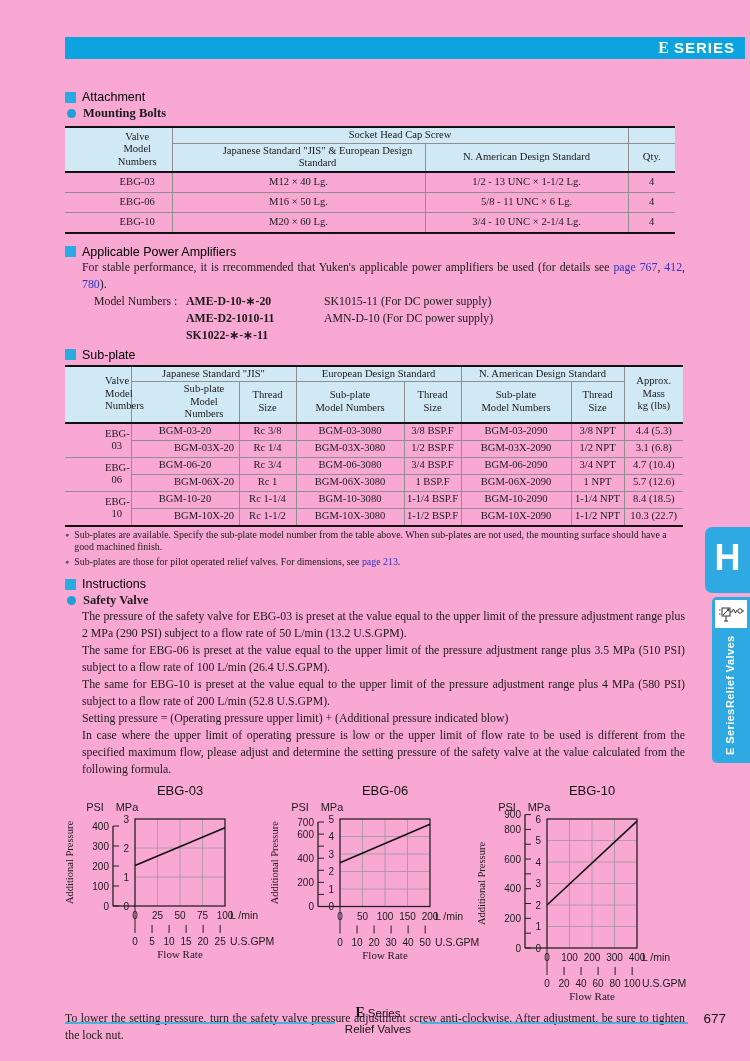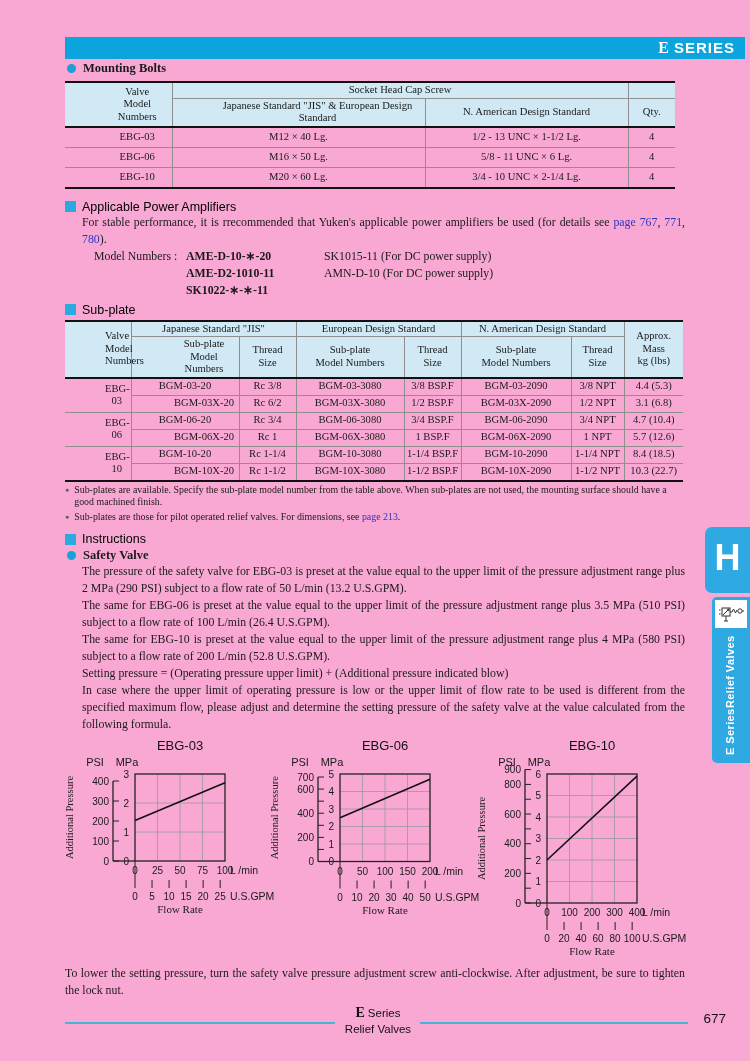--- a/index.html
+++ b/index.html
@@ -71,20 +71,24 @@
 <body>
 
 <div class="page">
 
   <div class="banner">
     <span class="big-e">E</span><span>SERIES</span>
   </div>
 
   <div class="content">
 
+    <div class="h-square" style="margin-top:31px">
+      <span class="sq"></span>
+      <span>Attachment</span>
+    </div>
     <div class="h-circle">
       <span class="ci"></span>
       <span>Mounting Bolts</span>
     </div>
 
     <table class="tbl-bolts">
       <colgroup>
           <col style="width:107px">
           <col style="width:253px">
           <col style="width:203px">
@@ -123,21 +127,21 @@
           <td>4</td>
         </tr>
       </tbody>
     </table>
 
     <div class="h-square" style="margin-top:11px">
       <span class="sq"></span>
       <span>Applicable Power Amplifiers</span>
     </div>
     <div class="indent">
-      <p class="body"><span>For stable performance, it is rrecommended that Yuken's applicable power amplifiers be used (for details see </span><a class="lnk" href="#">page 767</a><span>, </span><a class="lnk" href="#">771</a><span>, </span><a class="lnk" href="#">780</a><span>).</span></p>
+      <p class="body"><span>For stable performance, it is rrecommended that Yuken's applicable power amplifiers be used (for details see </span><a class="lnk" href="#">page 767</a><span>, </span><a class="lnk" href="#">412</a><span>, </span><a class="lnk" href="#">780</a><span>).</span></p>
       <div class="mn-row">
         <div class="mn-label">Model Numbers :</div>
         <div class="mn-col1">
           <div>AME-D-10-∗-20</div>
           <div>AME-D2-1010-11</div>
           <div>SK1022-∗-∗-11</div>
         </div>
         <div>
           <div>SK1015-11 (For DC power supply)</div>
           <div>AMN-D-10 (For DC power supply)</div>
@@ -193,21 +197,21 @@
             <td>BGM-03-20</td>
             <td>Rc 3/8</td>
             <td>BGM-03-3080</td>
             <td>3/8 BSP.F</td>
             <td>BGM-03-2090</td>
             <td>3/8 NPT</td>
             <td>4.4 (5.3)</td>
           </tr>
           <tr>
             <td>BGM-03X-20</td>
-            <td>Rc 6/2</td>
+            <td>Rc 1/4</td>
             <td>BGM-03X-3080</td>
             <td>1/2 BSP.F</td>
             <td>BGM-03X-2090</td>
             <td>1/2 NPT</td>
             <td>3.1 (6.8)</td>
           </tr>
           <tr>
             <td rowspan="2">EBG-06</td>
             <td>BGM-06-20</td>
             <td>Rc 3/4</td>

